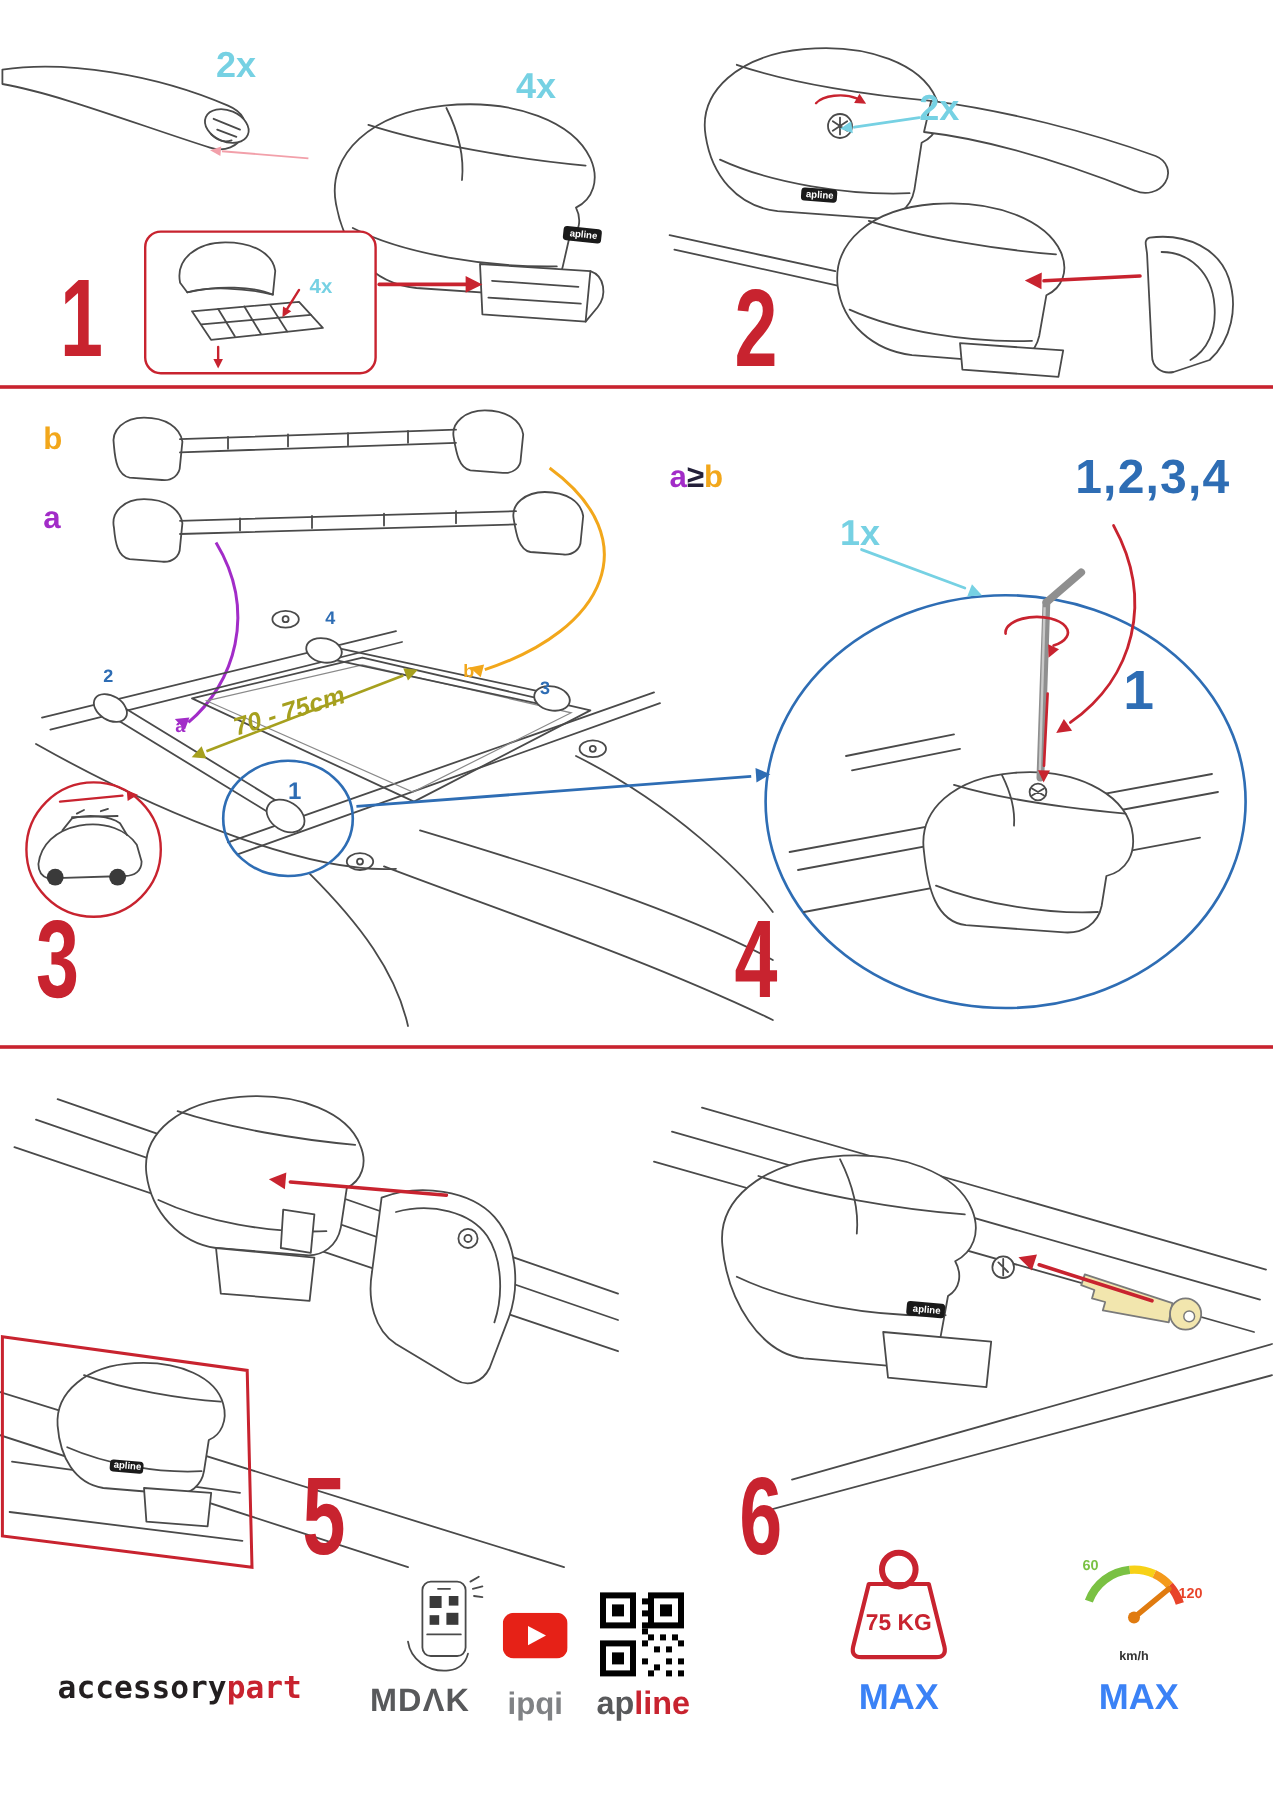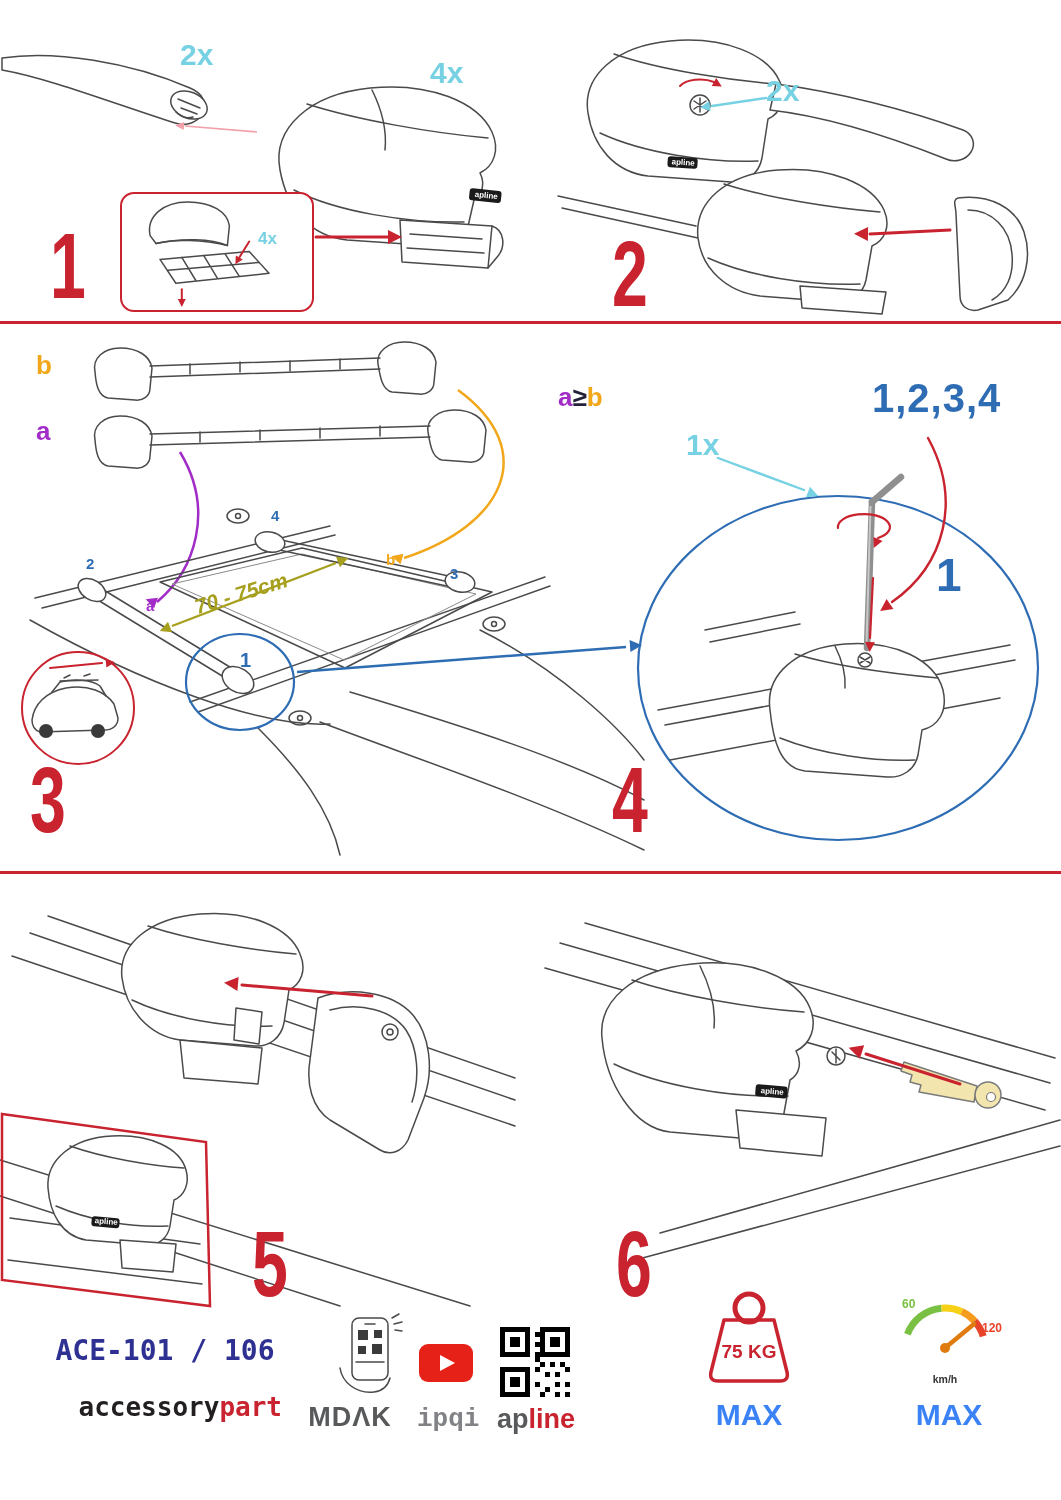--- a/index.html
+++ b/index.html
@@ -34,37 +34,37 @@
   .qty     { position:absolute; font-weight:700; color:#76d1e3; font-size:30px; line-height:1; }
   .qty-sm  { position:absolute; font-weight:700; color:#76d1e3; font-size:17px; line-height:1; }
   .barlab  { position:absolute; font-weight:700; font-size:26px; line-height:1; }
   .poslab  { position:absolute; font-weight:700; font-size:15px; line-height:1; color:#2e6db4; }
   .purple-t{ color:#a22cc8; }
   .orange-t{ color:#f2a71b; }
   .dist    { position:absolute; font-weight:700; font-style:italic; font-size:21px; color:#a6a01e;
              transform:rotate(-17deg); transform-origin:left top; white-space:nowrap; }
   .rule    { position:absolute; font-weight:700; font-size:26px; line-height:1;margin-top:32px; }
   .rule .op{ color:#23203a; }
-  .seq     { position:absolute; font-weight:700; font-size:40px; line-height:1; color:#2e6db4; letter-spacing:1px; }
+  .seq     { position:absolute; font-weight:700; font-size:40px; line-height:1; color:#2e6db4; letter-spacing:1px;margin-left:24px; }
   .first   { position:absolute; font-weight:700; font-size:46px; line-height:1; color:#2e6db4; }
   .circ1   { position:absolute; font-weight:700; font-size:20px; line-height:1; color:#2e6db4; }
 
   .inset1 { position:absolute; left:120px; top:192px; width:194px; height:120px;
             border:2.5px solid #c8232f; border-radius:14px; background:#fff; }
 
   .model  { position:absolute; left:55px; top:1334px; width:220px; text-align:center;
             font-family:"DejaVu Sans Mono", monospace; font-weight:700; font-size:28px; color:#2e3192; }
-  .brand  { position:absolute; left:48px; top:1392px; width:234px; text-align:right;
+  .brand  { position:absolute; left:48px; top:1392px; width:234px; text-align:left;
             font-family:"DejaVu Sans Mono", monospace; font-weight:700; font-size:26px; }
   .brand .b1 { color:#231f20; }
   .brand .b2 { color:#c8232f; }
   .mdak   { position:absolute; left:296px; top:1402px; width:108px; text-align:center;
             font-weight:700; font-size:27px; color:#58595b; letter-spacing:1px; }
   .ipqi   { position:absolute; left:417px; top:1404px; width:58px; text-align:center;
-            font-weight:700; font-size:26px; color:#808285;font-family:Liberation Mono, monospace; }
+            font-weight:700; font-size:26px; color:#808285; }
   .apline { position:absolute; left:486px; top:1404px; width:100px; text-align:center;
             font-weight:700; font-size:27px; }
   .apline .a1 { color:#58595b; }
   .apline .a2 { color:#c8232f; }
   .maxlab { position:absolute; width:118px; text-align:center; font-weight:700; font-size:30px; color:#3b82f6; }
 
   svg text { font-family:"Liberation Sans", sans-serif; }
   .badge-t { fill:#ffffff; font-size:8px; font-weight:700; text-anchor:middle; }
   .wtext   { fill:#c8232f; font-size:19px; font-weight:700; text-anchor:middle; }
   .spd-g { stroke:#7ac143; stroke-width:7; fill:none; }
@@ -271,21 +271,21 @@
 
     <line class="cyan-l" x1="108" y1="128" x2="194" y2="160" stroke-width="2.4"></line>
     <polygon class="cyan-f" points="0,-5.5 11,0 0,5.5" transform="translate(198,162) rotate(21)"></polygon>
 
     <path class="red-l" d="M318,108 C352,170 335,235 282,272" stroke-width="2.4"></path>
     <polygon class="red-f" points="0,-6 12,0 0,6" transform="translate(280,274) rotate(145)"></polygon>
   </svg>
 
   <span class="rule" style="left:558px;top:352px"><span class="purple-t">a</span><span class="op">≥</span><span class="orange-t">b</span></span>
   <span class="seq" style="left:872px;top:378px">1,2,3,4</span>
-  <span class="qty" style="left:686px;top:430px">1x</span>
+  <span class="qty" style="left:700px;top:430px">1x</span>
   <span class="first" style="left:936px;top:552px">1</span>
   <span class="stepnum" style="left:612px;top:758px">4</span>
 
   <div class="divider" style="top:871px"></div>
 
   <svg class="abs" style="left:0;top:888px" width="525" height="420" viewBox="0 0 525 420">
 
     <path class="sk" d="M48,28 L515,190 M30,45 L515,212 M12,68 L515,238"></path>
     <path class="sk" d="M0,272 L470,418 M0,308 L340,418"></path>
 
@@ -339,21 +339,20 @@
       <path d="M437,198 L364,174 L361,183 L372,187 L370,194 L381,197 L379,204 L434,214 Z" fill="#f2e6ae" stroke="#7a7a7a" stroke-width="1.5" stroke-linejoin="round"></path>
       <circle cx="448" cy="207" r="13" fill="#f2e6ae" stroke="#7a7a7a" stroke-width="1.5"></circle>
       <circle cx="451" cy="209" r="4.5" fill="#ffffff" stroke="#7a7a7a" stroke-width="1.2"></circle>
     </g>
 
     <line class="red-l" x1="420" y1="196" x2="326" y2="166" stroke-width="3"></line>
     <polygon class="red-f" points="0,-7 14,0 0,7" transform="translate(322,164) rotate(198)"></polygon>
   </svg>
   <span class="stepnum" style="left:616px;top:1222px">6</span>
 
-  <div class="model">ACE-101 / 106</div>
   <div class="brand"><span class="b1">accessory</span><span class="b2">part</span></div>
 
   <svg class="abs" style="left:322px;top:1312px" width="82" height="88" viewBox="0 0 82 88">
     <rect class="skf" x="30" y="6" width="36" height="62" rx="7"></rect>
     <line class="sk" x1="43" y1="12" x2="53" y2="12"></line>
     <rect x="36" y="18" width="10" height="10" fill="#3a3a3a"></rect>
     <rect x="52" y="18" width="8" height="8" fill="#3a3a3a"></rect>
     <rect x="36" y="34" width="8" height="8" fill="#3a3a3a"></rect>
     <rect x="50" y="32" width="10" height="10" fill="#3a3a3a"></rect>
     <line class="sk" x1="34" y1="50" x2="62" y2="50"></line>

